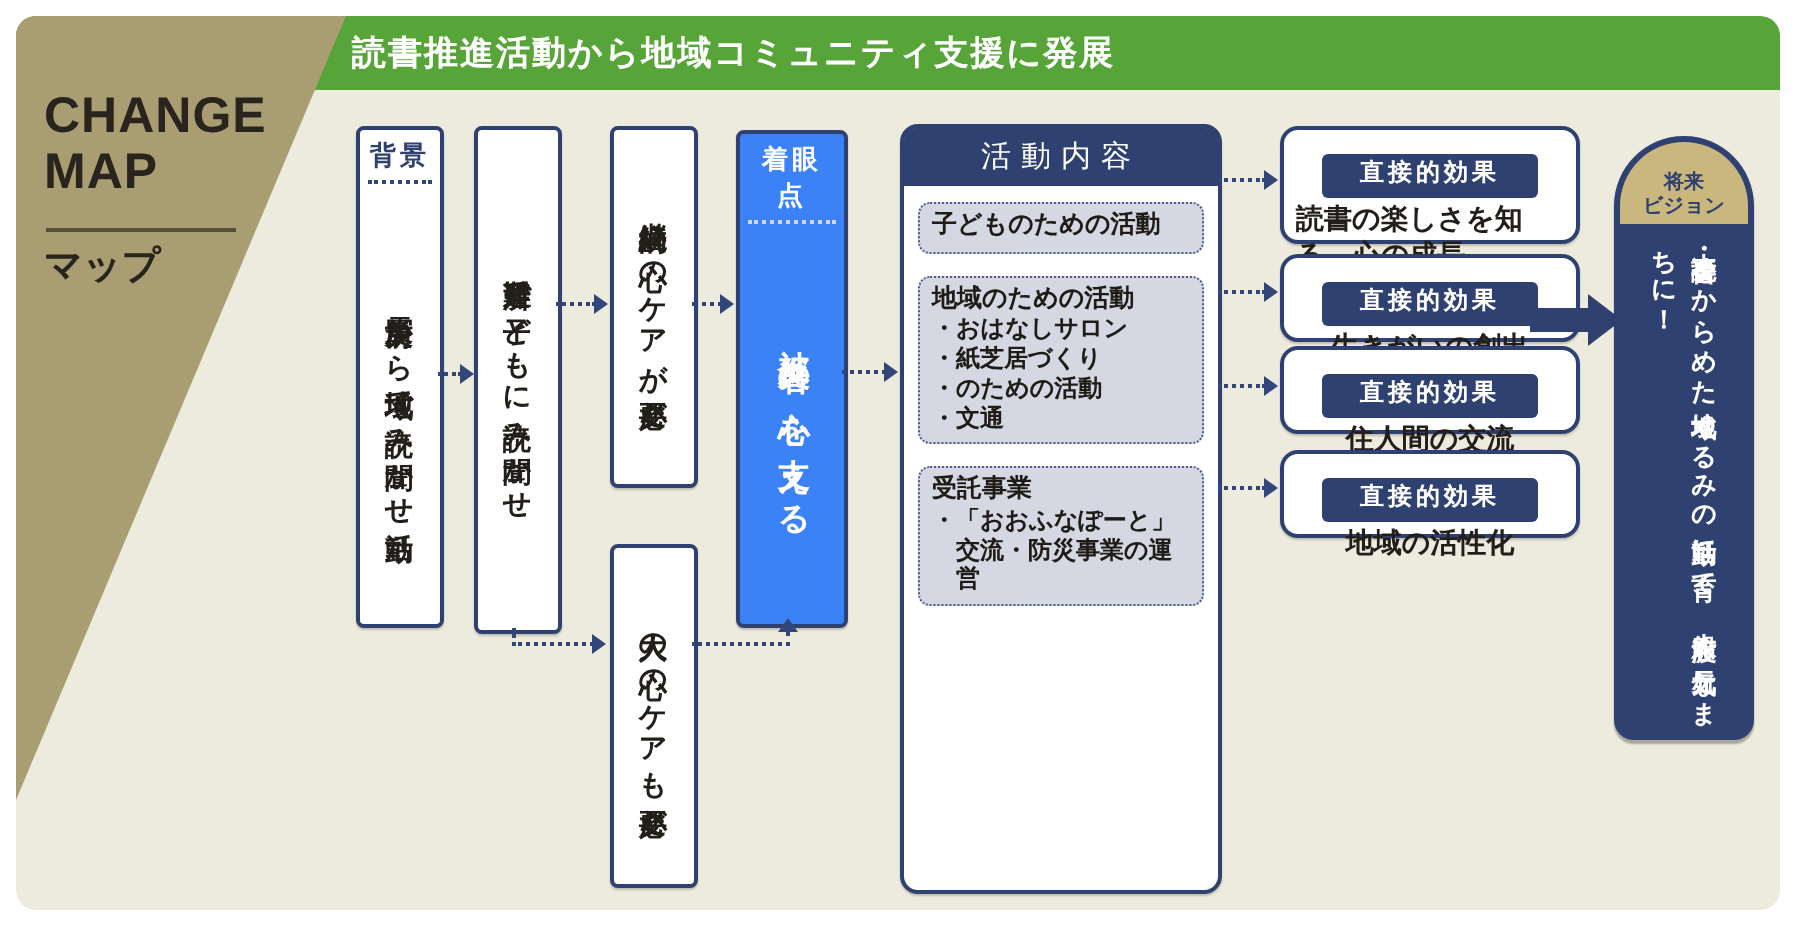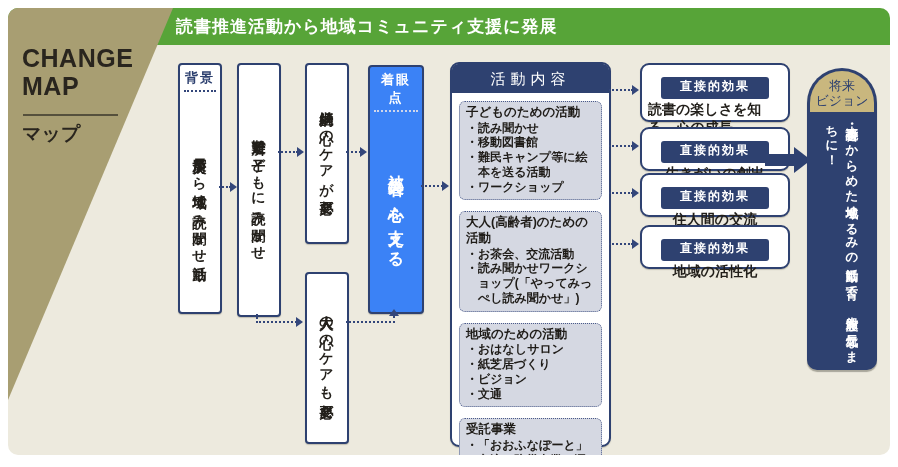--- a/index.html
+++ b/index.html
@@ -45,21 +45,21 @@
   .fxlabel{margin:12px auto 2px;width:108px;height:22px;line-height:18px;background:#2e4170;
            border-radius:3px;color:#fff;text-align:center;font-size:12px;font-weight:bold;letter-spacing:2px;}
   .fxtext{font-size:14px;font-weight:bold;color:#221f1a;text-align:center;line-height:1.25;padding:0 6px;}
   .fxtext.left{text-align:left;}
   
   .vision{position:absolute;left:799px;top:60px;width:70px;height:302px;background:#2e4170;
           border-radius:35px 35px 10px 10px;box-shadow:0 2px 1px rgba(40,40,30,.35);}
   .dome{position:absolute;left:3px;top:3px;width:64px;height:41px;background:#c9b77e;
         border-radius:32px 32px 0 0;display:flex;flex-direction:column;align-items:center;justify-content:flex-end;
         padding-bottom:3px;box-sizing:border-box;}
-  .dome .l{font-size:13px;line-height:1.15;font-weight:normal;color:#2e4170;}
+  .dome .l{font-size:10px;line-height:1.15;font-weight:bold;color:#2e4170;}
   .vision .vt{position:absolute;top:48px;left:0;width:70px;height:248px;display:flex;justify-content:center;}
   .vision .vt span{writing-mode:vertical-rl;text-orientation:mixed;color:#fff;font-size:12.5px;
         font-weight:bold;letter-spacing:1px;line-height:1.6;}
   
   .dot-h{position:absolute;height:0;border-top:2px dotted #33467a;}
   .dot-v{position:absolute;width:0;border-left:2px dotted #33467a;}
   .ah-r{position:absolute;width:0;height:0;border:5px solid transparent;border-left:7px solid #33467a;border-right:0;}
   .ah-u{position:absolute;width:0;height:0;border:5px solid transparent;border-bottom:7px solid #33467a;border-top:0;}
   .bigarrow-body{position:absolute;left:757px;top:146px;width:29px;height:12px;background:#2e4170;}
   .bigarrow-head{position:absolute;left:786px;top:139px;width:0;height:0;
@@ -113,40 +113,27 @@
       <div class="vwrap">
           <span class="vtext">被災者の心を支える</span>
         </div>
     </div>
 
     <div class="actbox">
       <div class="acthead">活動内容</div>
       <div class="actbody">
         <div class="grp">
           <div class="t">子どものための活動</div>
-          <ul>
-            <li>・読み聞かせ</li>
-            <li>・移動図書館</li>
-            <li>・難民キャンプ等に絵本を送る活動</li>
-            <li>・ワークショップ</li>
-          </ul>
-        </div>
-        <div class="grp">
-          <div class="t">大人(高齢者)のための活動</div>
-          <ul>
-            <li>・お茶会、交流活動</li>
-            <li>・読み聞かせワークショップ(「やってみっぺし読み聞かせ」)</li>
-          </ul>
         </div>
         <div class="grp">
           <div class="t">地域のための活動</div>
           <ul>
             <li>・おはなしサロン</li>
             <li>・紙芝居づくり</li>
-            <li>・ビジョン</li>
+            <li>・のための活動</li>
             <li>・文通</li>
           </ul>
         </div>
         <div class="grp">
           <div class="t">受託事業</div>
           <ul>
             <li>・「おおふなぽーと」交流・防災事業の運営</li>
           </ul>
         </div>
       </div>

